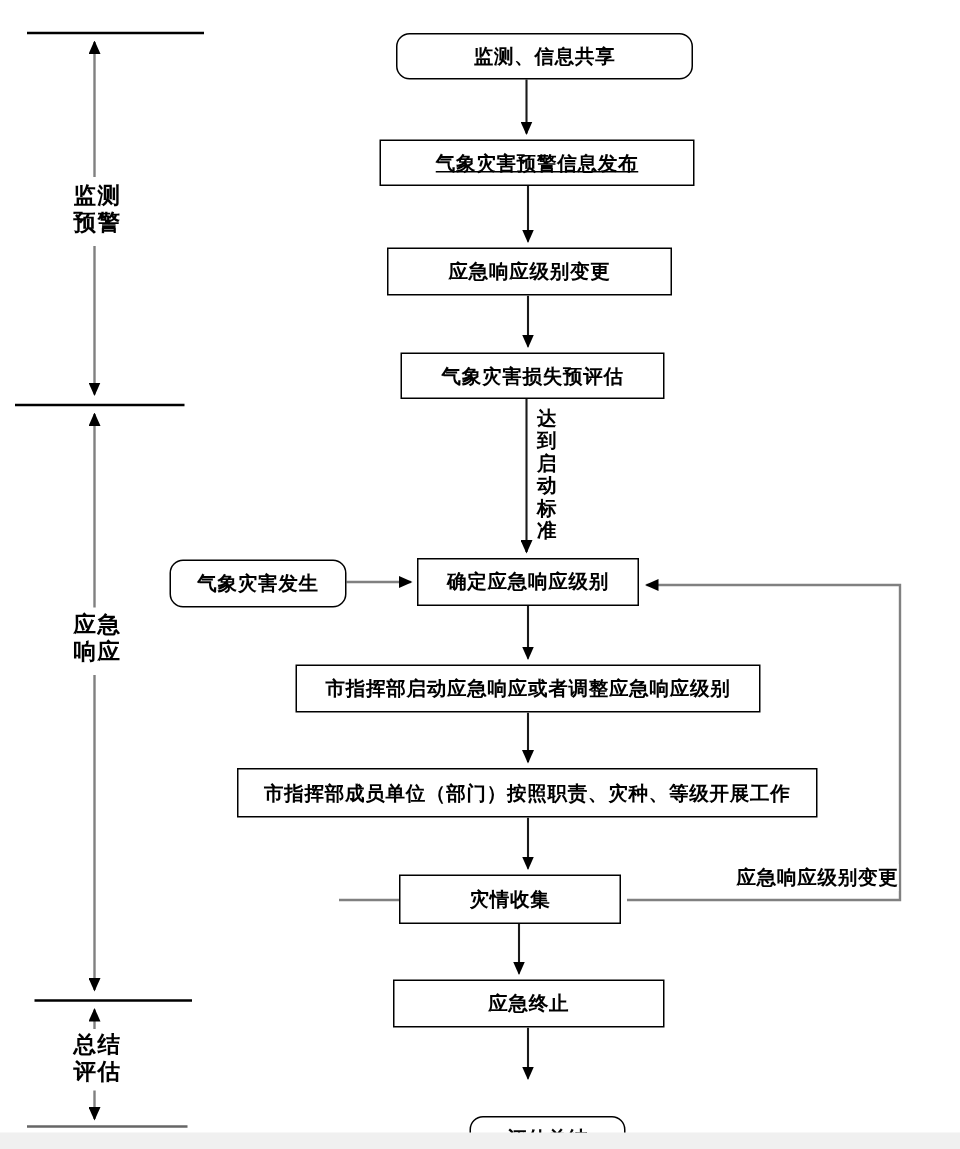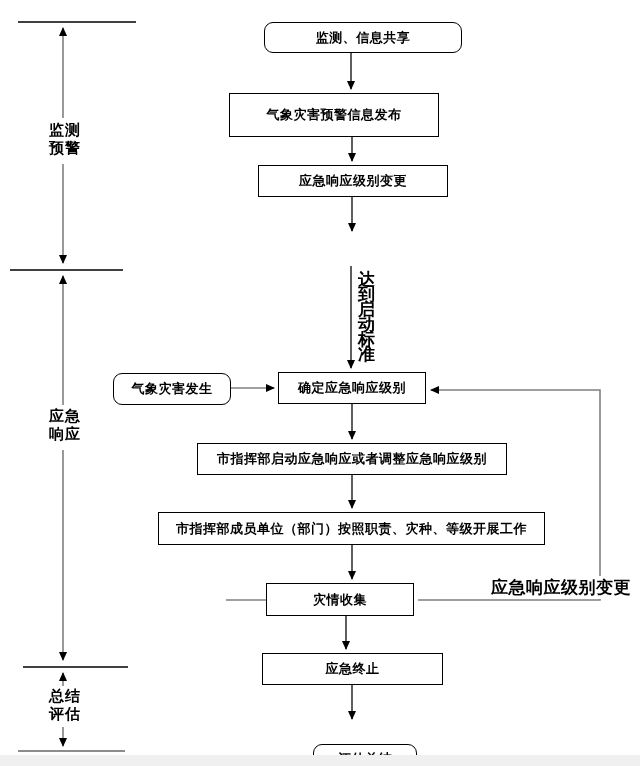--- a/index.html
+++ b/index.html
@@ -50,21 +50,21 @@
     width: 60px;
     text-align: center;
     font-size: 15px;
     font-weight: bold;
     line-height: 18px;
     white-space: pre-line;
     letter-spacing: 1px;
   }
   .edge-label {
     position: absolute;
-    font-size: 17px;
+    font-size: 13px;
     font-weight: bold;
     letter-spacing: 0.5px;
     background: var(--c-bg);
   }
   .edge-label.vertical {
     width: 15px;
     word-break: break-all;
     line-height: 15px;
     white-space: normal;
     letter-spacing: 0;
@@ -117,24 +117,25 @@
 
   <div class="phase-label" style="left:35px; top:121px;">监测
 预警</div>
   <div class="phase-label" style="left:35px; top:407px;">应急
 响应</div>
   <div class="phase-label" style="left:35px; top:687px;">总结
 评估</div>
 
   <div class="node rounded" style="left:264px; top:22px;  width:198px; height:31px;">监测、信息共享</div>
 
-  <div class="node" style="left:229px; top:93px;  width:210px; height:44px;">气象灾害预警信息发布</div>
+  <div class="node" style="left:253px; top:93px;  width:210px; height:31px;text-decoration:underline;">气象灾害预警信息发布</div>
 
   <div class="node" style="left:258px; top:165px; width:190px; height:32px;">应急响应级别变更</div>
 
+  <div class="node" style="left:267px; top:235px; width:176px; height:31px;">气象灾害损失预评估</div>
 
   <div class="node rounded" style="left:113px; top:373px; width:118px; height:32px;">气象灾害发生</div>
 
   <div class="node" style="left:278px; top:372px; width:148px; height:32px;">确定应急响应级别</div>
 
   <div class="node" style="left:197px; top:443px; width:310px; height:32px;">市指挥部启动应急响应或者调整应急响应级别</div>
 
   <div class="node" style="left:158px; top:512px; width:387px; height:33px;">市指挥部成员单位（部门）按照职责、灾种、等级开展工作</div>
 
 

